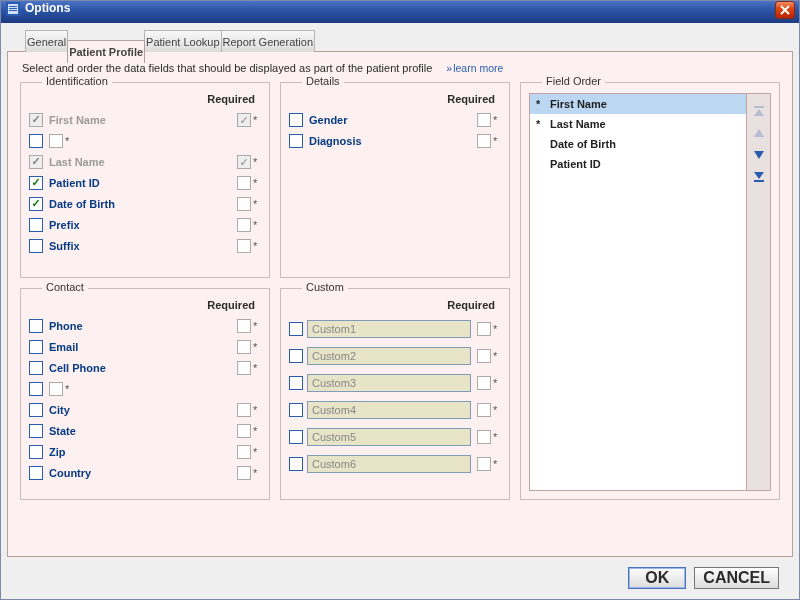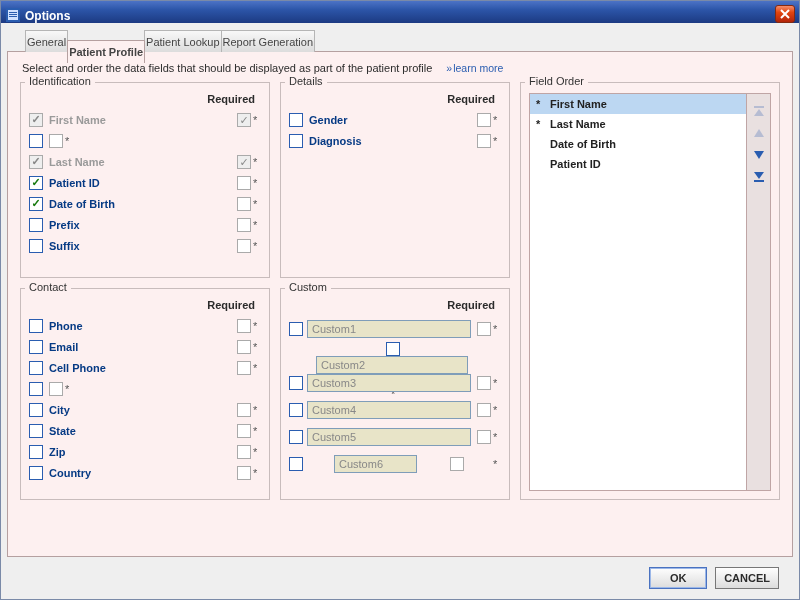--- a/index.html
+++ b/index.html
@@ -2,21 +2,21 @@
 <html><head>
 <meta charset="utf-8">
 <style>
   * { box-sizing: border-box; }
   html, body { margin:0; padding:0; }
   body { font-family: "Tahoma", "Segoe UI", sans-serif; font-size:11px; color:#2b2b2b; background:#fff; }
 
   .window { width:800px; height:600px; border:1px solid #7a8aa8; position:relative; background:#fff; display:flex; flex-direction:column; }
 
   
-  .titlebar { height:22px; background:linear-gradient(to bottom,#4c73c6,#2c55a8 40%,#1c3a82); display:flex; align-items:flex-end; padding:0 4px; color:#fff; font-weight:bold; font-size:12px; }
+  .titlebar { height:22px; background:linear-gradient(to bottom,#4c73c6,#2c55a8 40%,#1c3a82); display:flex; align-items:flex-start; padding:0 4px; color:#fff; font-weight:bold; font-size:12px; }
   .titlebar .sysicon { width:16px; height:16px; margin-right:4px; display:flex; align-items:center; justify-content:center; }
   .titlebar .title { flex:1; }
   .titlebar .closebtn { width:20px; height:18px; background:linear-gradient(to bottom,#f48d6a,#e2450e 40%,#b3240a); border:1px solid #832a11; border-radius:3px; display:flex; align-items:center; justify-content:center; color:#fff; font-weight:bold; font-size:11px; cursor:pointer;}
   .titlebar .closebtn svg{display:block;}
 
   .client { flex:1; background:#efefef; padding:6px 6px 0 6px; display:flex; flex-direction:column; }
 
   
   .tabstrip { display:flex; align-items:flex-end; height:22px; padding-left:18px; gap:0; }
   .tab { height:22px; padding:0 1px; display:flex; align-items:center; border:1px solid #b5b5b5; border-bottom:none; background:linear-gradient(to bottom,#f8f8f8,#dcdcdc); color:#444; cursor:pointer; font-size:11px; margin-right:-1px; position:relative; top:1px;}
@@ -26,21 +26,21 @@
   .instr { margin:0 0 8px 2px; display:flex; align-items:center; gap:14px;}
   .learn { color:#2a5db0; cursor:pointer; font-size:10.5px;text-align:right; }
   .learn .chev { color:#2a5db0; letter-spacing:-2px; margin-right:3px; }
 
   .cols { display:flex; gap:10px; }
   .colA { width:250px; display:flex; flex-direction:column; gap:10px;}
   .colB { width:230px; display:flex; flex-direction:column; gap:10px;}
   .colC { flex:1; }
 
   .gbox { border:1px solid #c8bcbc; position:relative; padding:10px 8px 8px 8px;}
-  .gbox .legend { position:absolute; top:-8px; left:4px; background:#fdf0f0; padding:0 4px; font-size:11px; color:#333;}
+  .gbox .legend { position:absolute; top:-8px; left:21px; background:#fdf0f0; padding:0 4px; font-size:11px; color:#333;}
   .reqhdr { text-align:right; font-weight:bold; margin:0 6px 4px 0;}
   .row { display:flex; align-items:center; height:21px; }
   .row .ck { width:14px; height:14px; border:1px solid #2a5db0; background:#fff; margin-right:6px; display:flex; align-items:center; justify-content:center; flex:none; cursor:pointer;}
   .row.disabled .ck { border-color:#aaa; background:#eee;}
   .row .ck.checked::after { content:"✓"; color:#187a0f; font-size:11px; font-weight:bold; line-height:1; }
   .row.disabled .ck.checked::after { color:#888; }
   .row .lbl { flex:1; color:#063a84; font-weight:bold; font-size:11px;}
   .row.disabled .lbl { color:#9a9a9a; }
   .row .req { width:14px; height:14px; border:1px solid #aaa; background:#fff; margin-right:2px; flex:none; cursor:pointer;}
   .row.disabled .req { background:#eee; }
@@ -56,21 +56,21 @@
   .folist { flex:1; border:1px solid #bfa5a5; background:#fff; margin-right:0; overflow:auto;}
   .folist .item { padding:4px 6px; border-bottom:none; cursor:pointer; display:flex; gap:6px; font-weight:bold; color:#222;}
   .folist .item .ast{width:8px;}
   .folist .item.selected { background:#bcd7f2; }
   .fobtns { width:24px; background:#e9e0e0; border:1px solid #bfa5a5; border-left:none; display:flex; flex-direction:column; align-items:center; padding-top:8px; gap:4px;}
   .arrowbtn { width:18px; height:18px; display:flex; align-items:center; justify-content:center; cursor:pointer;}
   .arrowbtn.disabled { opacity:0.35; cursor:default;}
   .arrowbtn svg{display:block;}
 
   .buttons { display:flex; justify-content:flex-end; gap:8px; padding:10px 14px; }
-  .btn { min-width:58px; height:22px; border:1px solid #777; background:linear-gradient(to bottom,#fefefe,#dcdcdc); font-size:11px; font-weight:bold; cursor:pointer; padding:0 8px; display:flex; align-items:center; justify-content:center;}
+  .btn { min-width:58px; height:22px; border:1px solid #777; background:linear-gradient(to bottom,#fefefe,#dcdcdc); font-size:16px; font-weight:bold; cursor:pointer; padding:0 8px; display:flex; align-items:center; justify-content:center;}
   .btn.primary { border:1px solid #4a72c0; box-shadow:0 0 0 1px #9bb7e8 inset;}
 </style>
 </head>
 <body>
 
 <div class="window">
 
   <div class="titlebar">
     <span class="sysicon">
       <svg width="14" height="14" viewBox="0 0 14 14">
@@ -237,21 +237,21 @@
           <div class="gbox custom" style="height:212px">
             <span class="legend">Custom</span>
             <div class="reqhdr">Required</div>
             <div id="custom-rows">
                 <div class="row" style="height: 27px;">
                   <span class="ck"></span>
                   <span class="txt"><input type="text" disabled="" value="Custom1" style=""></span>
                   <span class="req"></span>
                   <span class="star">*</span>
                 </div>
-                <div class="row" style="height: 27px; flex-direction: column;">
+                <div class="row" style="height: 27px;">
                   <span class="ck"></span>
                   <span class="txt"><input type="text" disabled="" value="Custom2" style=""></span>
                   <span class="req"></span>
                   <span class="star">*</span>
                 </div>
                 <div class="row" style="height: 27px;">
                   <span class="ck"></span>
                   <span class="txt"><input type="text" disabled="" value="Custom3" style=""></span>
                   <span class="req"></span>
                   <span class="star">*</span>
@@ -261,21 +261,21 @@
                   <span class="txt"><input type="text" disabled="" value="Custom4" style=""></span>
                   <span class="req"></span>
                   <span class="star">*</span>
                 </div>
                 <div class="row" style="height: 27px;">
                   <span class="ck"></span>
                   <span class="txt"><input type="text" disabled="" value="Custom5" style=""></span>
                   <span class="req"></span>
                   <span class="star">*</span>
                 </div>
-                <div class="row" style="height: 27px; gap: 27px;">
+                <div class="row" style="height: 27px;">
                   <span class="ck"></span>
                   <span class="txt"><input type="text" disabled="" value="Custom6" style=""></span>
                   <span class="req"></span>
                   <span class="star">*</span>
                 </div>
               </div>
           </div>
 
         </div>
 

